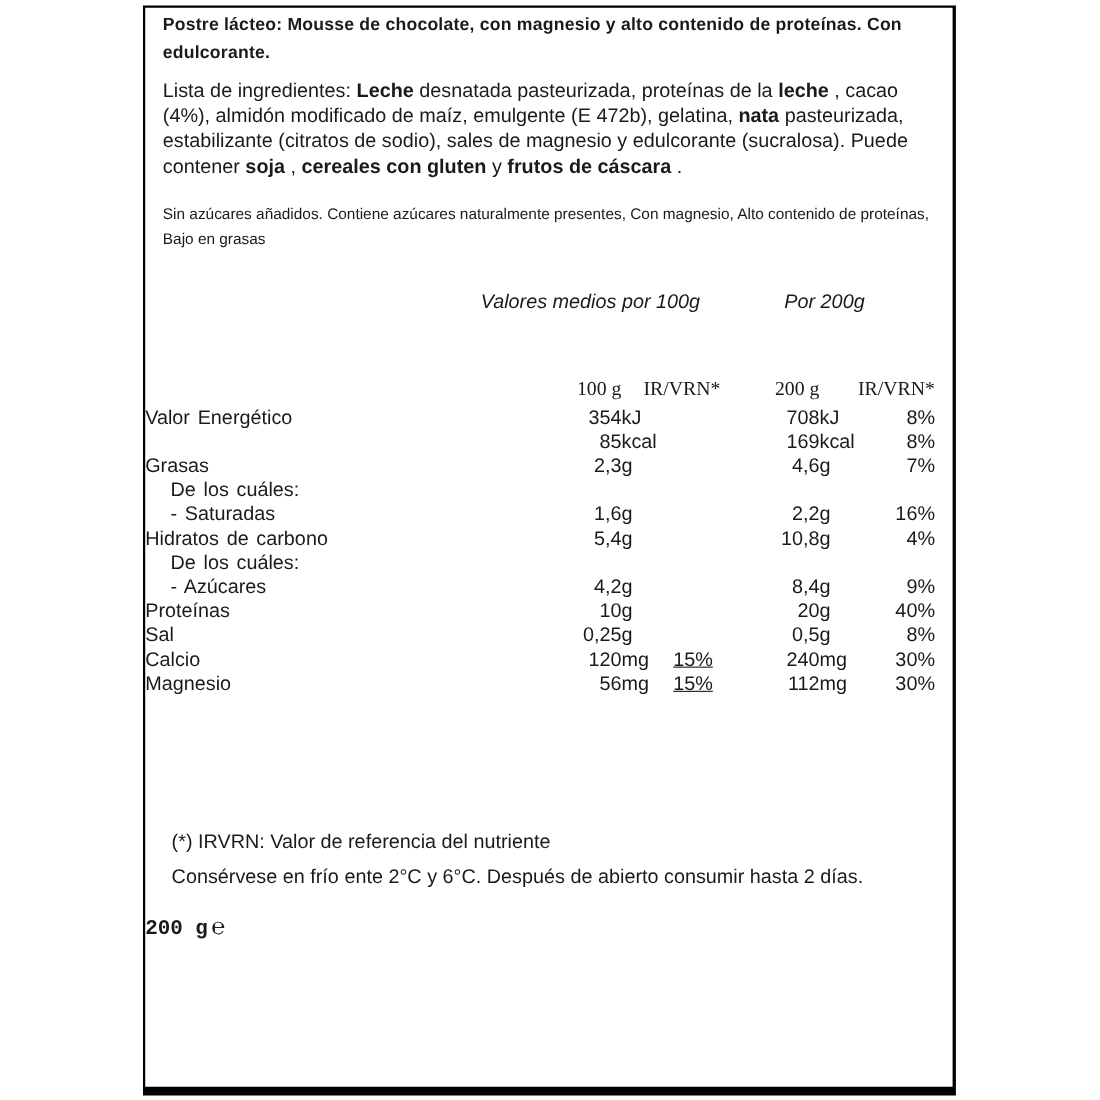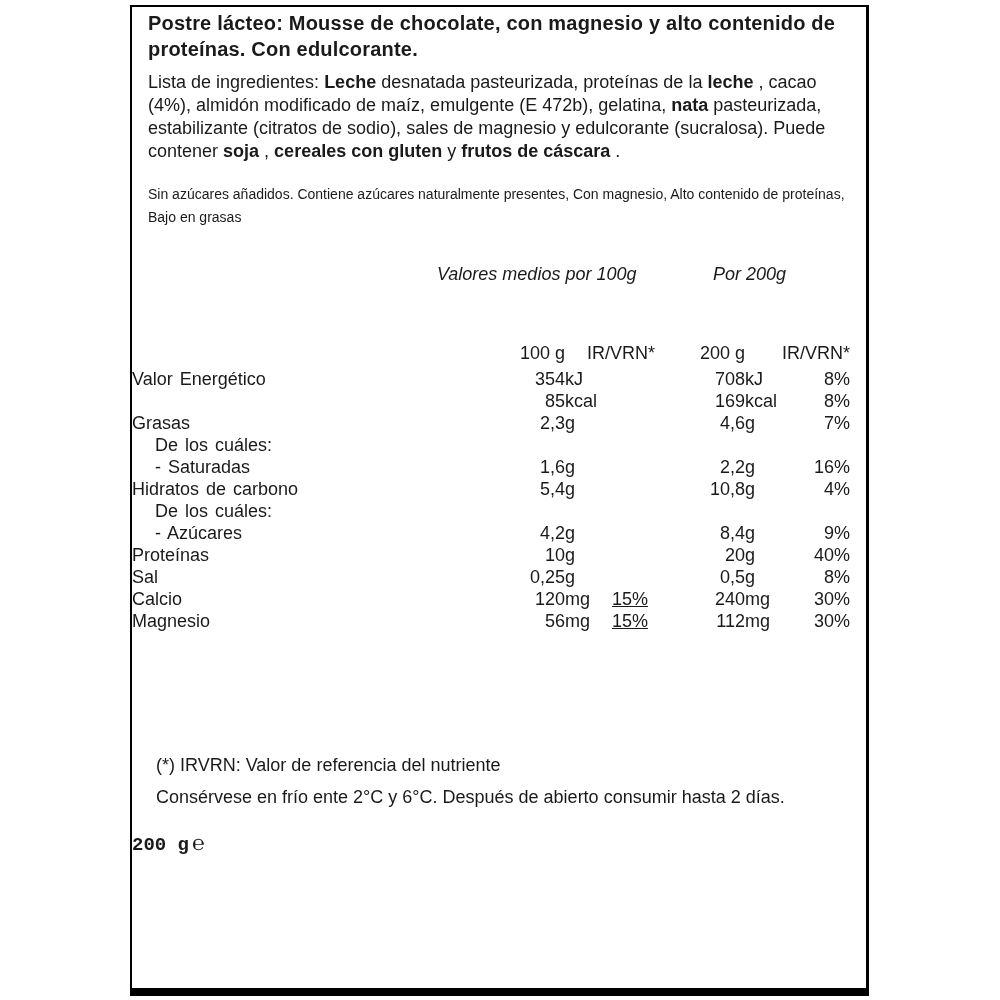--- a/index.html
+++ b/index.html
@@ -3,30 +3,30 @@
 <meta charset="utf-8">
 <style>
   html,body{margin:0;padding:0;background:#ffffff;}
   body{width:1000px;height:1000px;position:relative;font-family:"Liberation Sans", sans-serif;color:#1a1a1a;}
   .sheet{position:absolute;inset:0;background:#fff;}
   .box{
     position:absolute;left:130px;top:5px;width:739px;height:991px;
     box-sizing:border-box;background:#fff;
     border:2px solid #000;border-right-width:3px;border-bottom-width:8px;
   }
-  .title{font-size:20px;font-weight:bold;line-height:26px;letter-spacing:.2px;margin:3px 14px 0 16px;}
+  .title{font-size:16px;font-weight:bold;line-height:26px;letter-spacing:.2px;margin:3px 14px 0 16px;}
   .ingredients{font-size:18px;line-height:23px;margin:9px 12px 0 16px;}
   .claims{font-size:14px;line-height:23px;margin:20px 4px 0 16px;}
   .b{font-weight:bold;}
   .abs{position:absolute;font-style:italic;}
   .sec-head{font-size:18px;white-space:nowrap;}
   
   .tbl{position:absolute;left:0;top:336px;width:100%;font-size:18px;}
   .trow{display:flex;height:22px;line-height:22px;white-space:nowrap;}
-  .thead-row{display:flex;height:25px;line-height:20px;white-space:nowrap;}
+  .thead-row{display:flex;height:25px;line-height:20px;white-space:nowrap;font-family:Liberation Serif, serif;}
   .c-lab{width:310px;box-sizing:border-box;word-spacing:2px;}
   .c-lab.ind{padding-left:23px;}
   .c-n1{width:123px;text-align:right;}
   .c-u1{width:40px;text-align:left;}
   .c-p1{width:50px;text-align:center;text-decoration:underline;}
   .c-n2{width:90px;text-align:right;}
   .c-u2{width:36px;text-align:left;}
   .c-p2{width:69px;text-align:right;}
   .c-ir1{width:90px;text-align:right;}
   .c-ir2{width:105px;text-align:right;}

